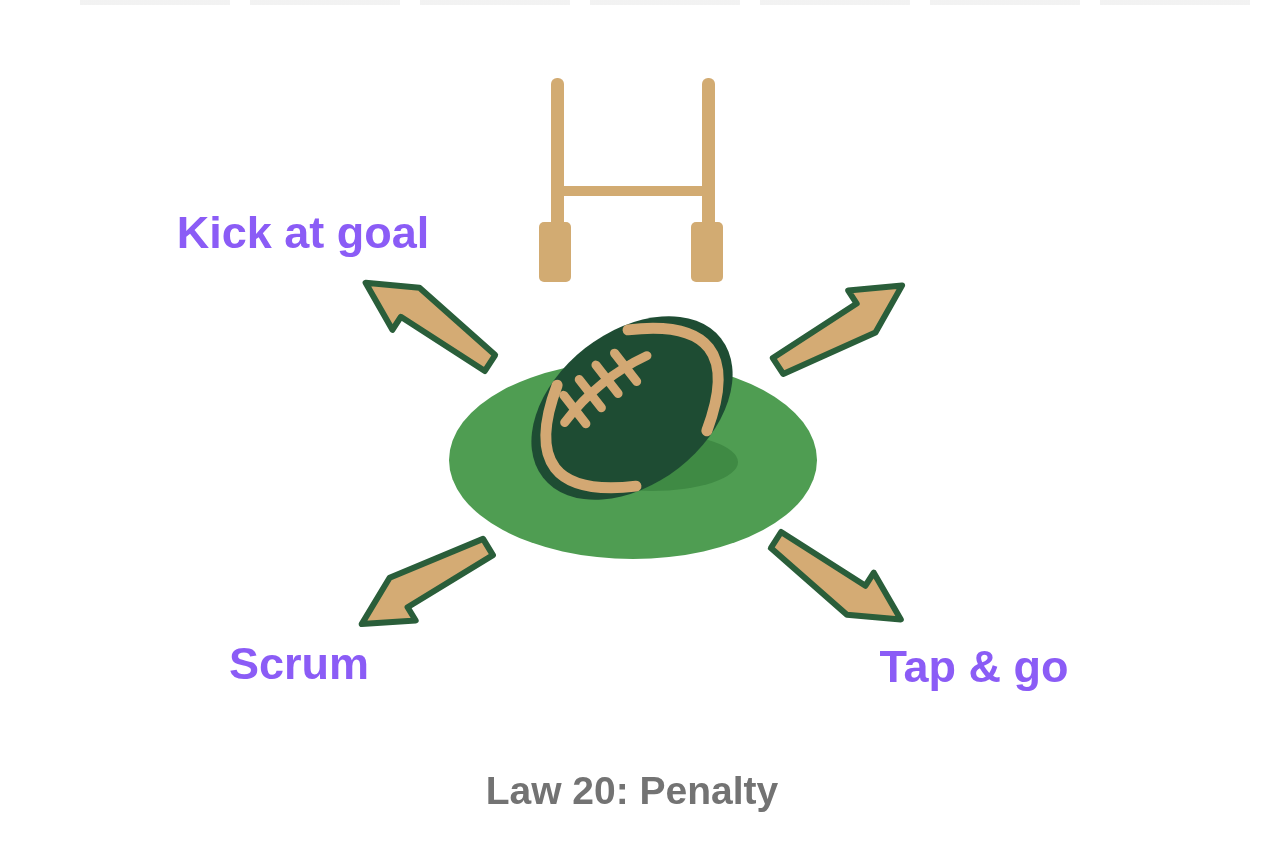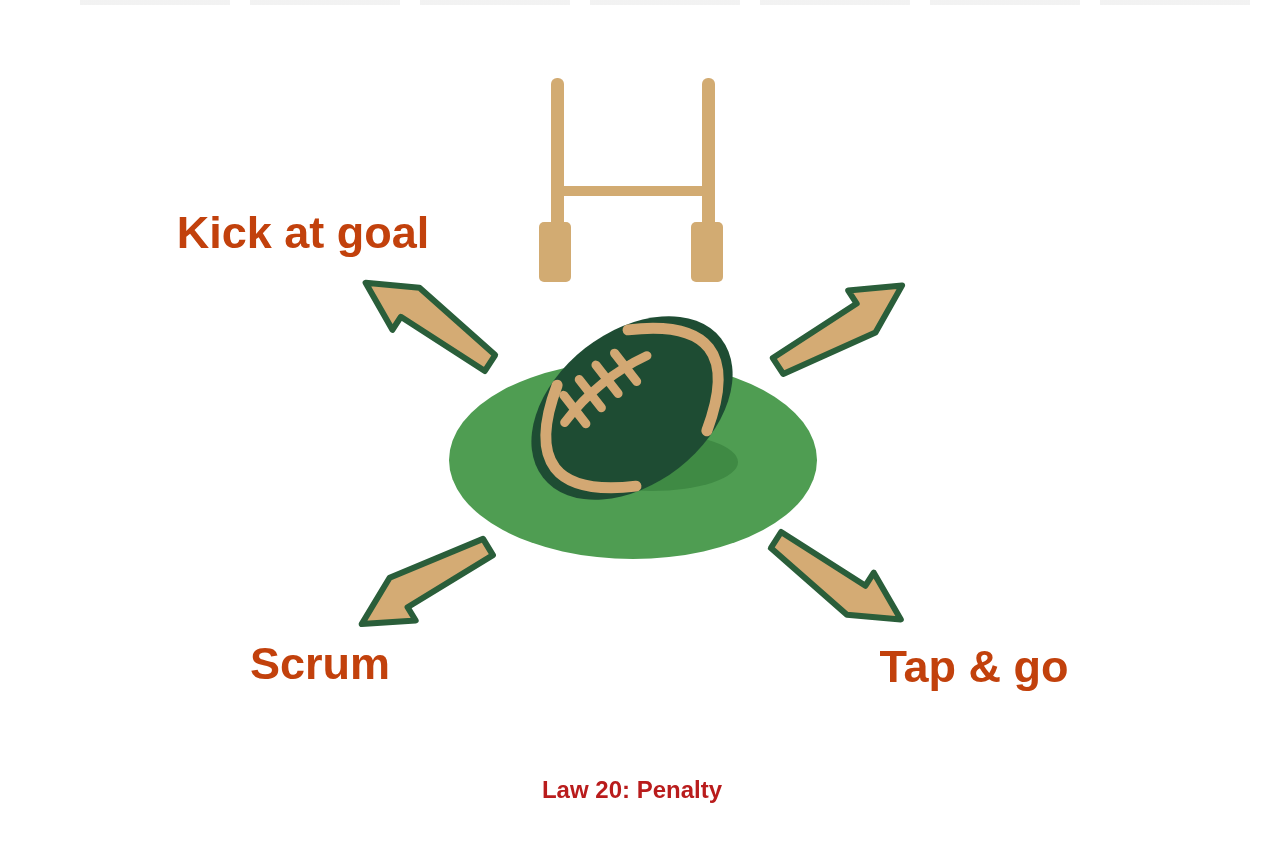--- a/index.html
+++ b/index.html
@@ -28,38 +28,38 @@
   }
   .diagram-svg {
     position: absolute;
     inset: 0;
     width: 1264px;
     height: 848px;
   }
   .option-label {
     position: absolute;
     transform: translate(-50%, -50%);
-    color: #c2410c;
+    color: #8b5cf6;
     font-weight: 700;
     font-size: 45px;
     letter-spacing: 0px;
     white-space: nowrap;
     line-height: 1;
   }
   .label-kick-at-goal { left: 303px; top: 232px; }
   .label-to-touch     { left: 975px; top: 230px; }
-  .label-scrum        { left: 299px; top: 663px; margin-left: 21px; }
+  .label-scrum        { left: 299px; top: 663px; }
   .label-tap-go       { left: 974px; top: 666px; }
   .caption {
     position: absolute;
     left: 632px; top: 790px;
     transform: translate(-50%, -50%);
-    color: #b91c1c;
+    color: #737373;
     font-weight: 700;
-    font-size: 24px;
+    font-size: 39px;
     white-space: nowrap;
     line-height: 1;
   }
 </style>
 </head>
 <body>
 
 <div class="canvas">
 
   <div class="top-edge-artifact"></div>

